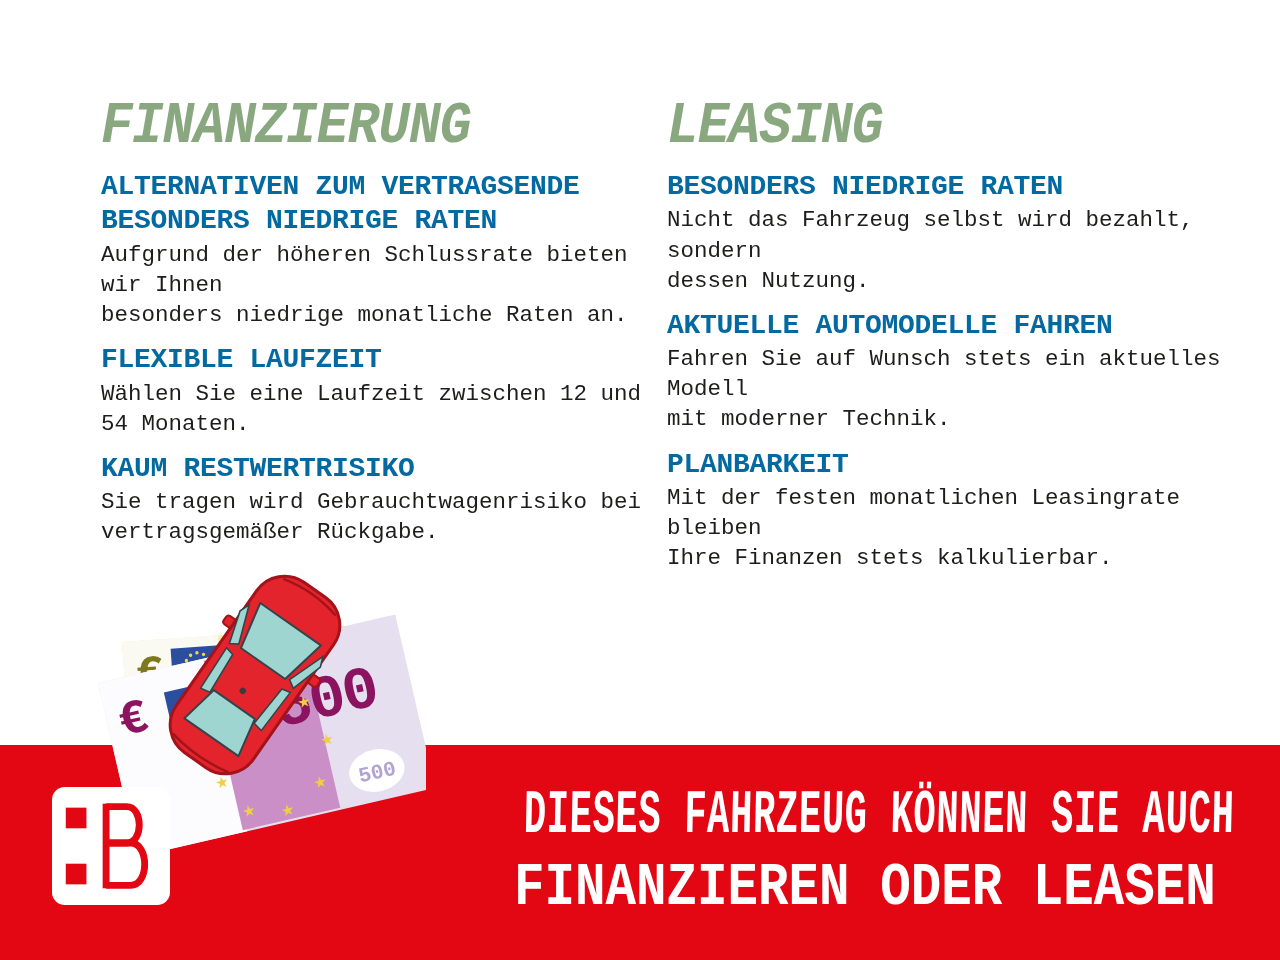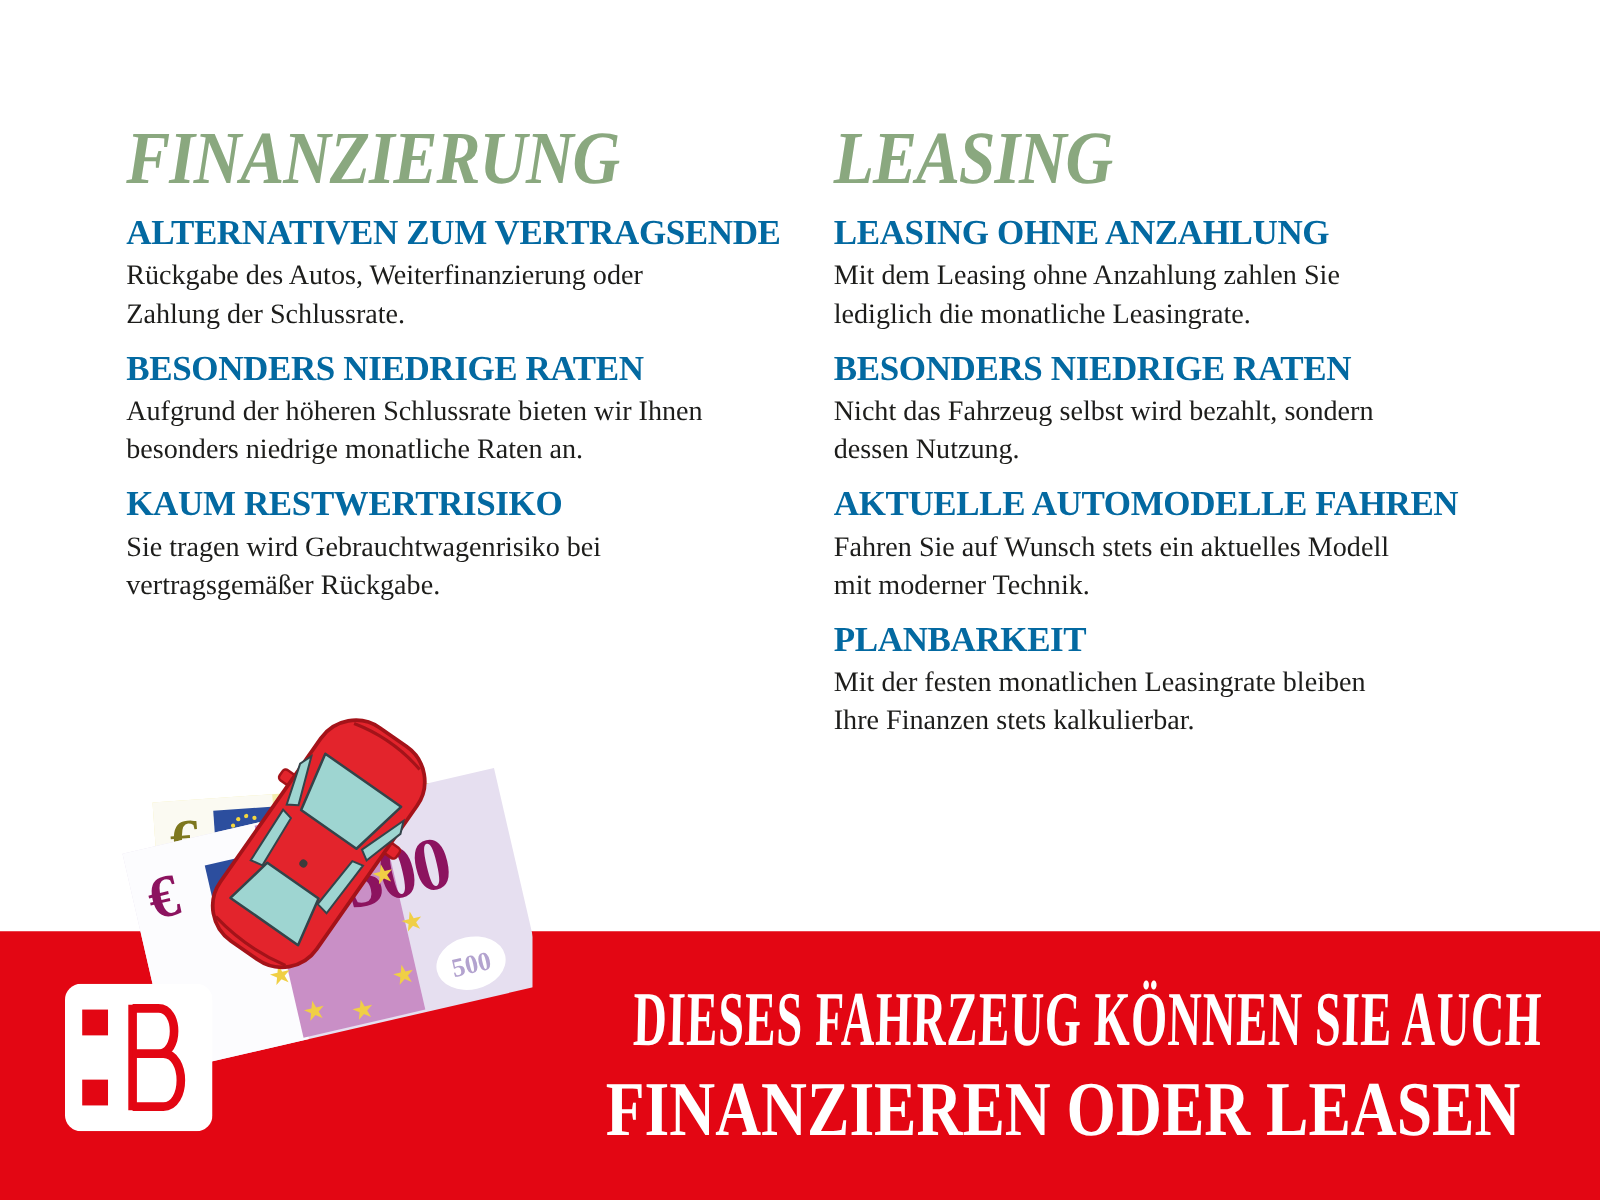--- a/index.html
+++ b/index.html
@@ -1,19 +1,19 @@
 <!DOCTYPE html>
 <html><head>
 <meta charset="utf-8">
 <style>
   html,body { margin:0; padding:0; background:#ffffff; }
   .canvas {
     position:relative; width:1280px; height:960px; overflow:hidden;
     background:#ffffff;
-    font-family:Liberation Serif, serif;
+    font-family:Liberation Mono, monospace;
     color:#1d1d1b;
   }
   .col { position:absolute; top:96px; width:566px; }
   .col-left  { left:101px; }
   .col-right { left:667px; }
   .col-heading {
     margin:0 0 15px 0; line-height:1; font-size:60px; font-weight:bold;
     font-style:italic; letter-spacing:-1px; color:#8aa87f;
     transform:scaleX(.88); transform-origin:left top; white-space:nowrap;
   }
@@ -45,42 +45,40 @@
 </style>
 </head>
 <body>
 
 <div class="canvas">
 
   <div class="col col-left">
     <h1 class="col-heading">FINANZIERUNG</h1>
     <div class="section">
       <h2>ALTERNATIVEN ZUM VERTRAGSENDE</h2>
-      <p>Rückgabe des Autos, Weiterfinanzierung oder
-Zahlung der Schlussrate.</p>
     </div>
     <div class="section">
       <h2>BESONDERS NIEDRIGE RATEN</h2>
       <p>Aufgrund der höheren Schlussrate bieten wir Ihnen
 besonders niedrige monatliche Raten an.</p>
+    </div>
+    <div class="section">
+      <h2>FLEXIBLE LAUFZEIT</h2>
+      <p>Wählen Sie eine Laufzeit zwischen 12 und
+54 Monaten.</p>
     </div>
     <div class="section">
       <h2>KAUM RESTWERTRISIKO</h2>
       <p>Sie tragen wird Gebrauchtwagenrisiko bei
 vertragsgemäßer Rückgabe.</p>
     </div>
   </div>
 
   <div class="col col-right">
     <h1 class="col-heading">LEASING</h1>
-    <div class="section">
-      <h2>LEASING OHNE ANZAHLUNG</h2>
-      <p>Mit dem Leasing ohne Anzahlung zahlen Sie
-lediglich die monatliche Leasingrate.</p>
-    </div>
     <div class="section">
       <h2>BESONDERS NIEDRIGE RATEN</h2>
       <p>Nicht das Fahrzeug selbst wird bezahlt, sondern
 dessen Nutzung.</p>
     </div>
     <div class="section">
       <h2>AKTUELLE AUTOMODELLE FAHREN</h2>
       <p>Fahren Sie auf Wunsch stets ein aktuelles Modell
 mit moderner Technik.</p>
     </div>

